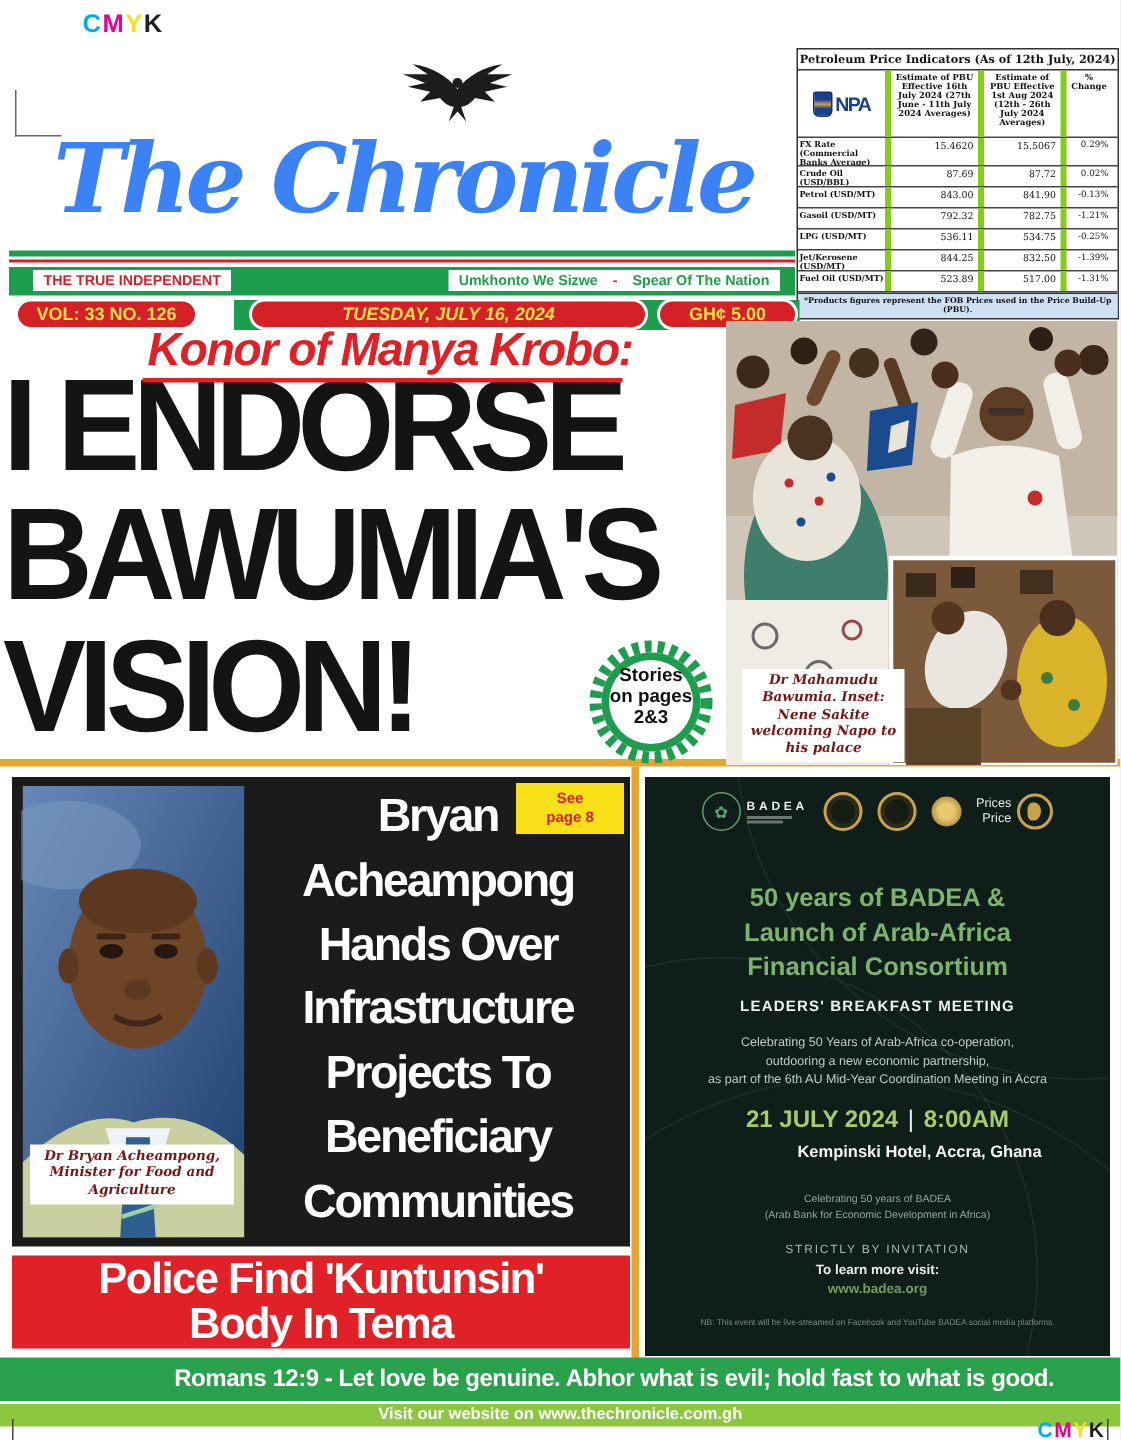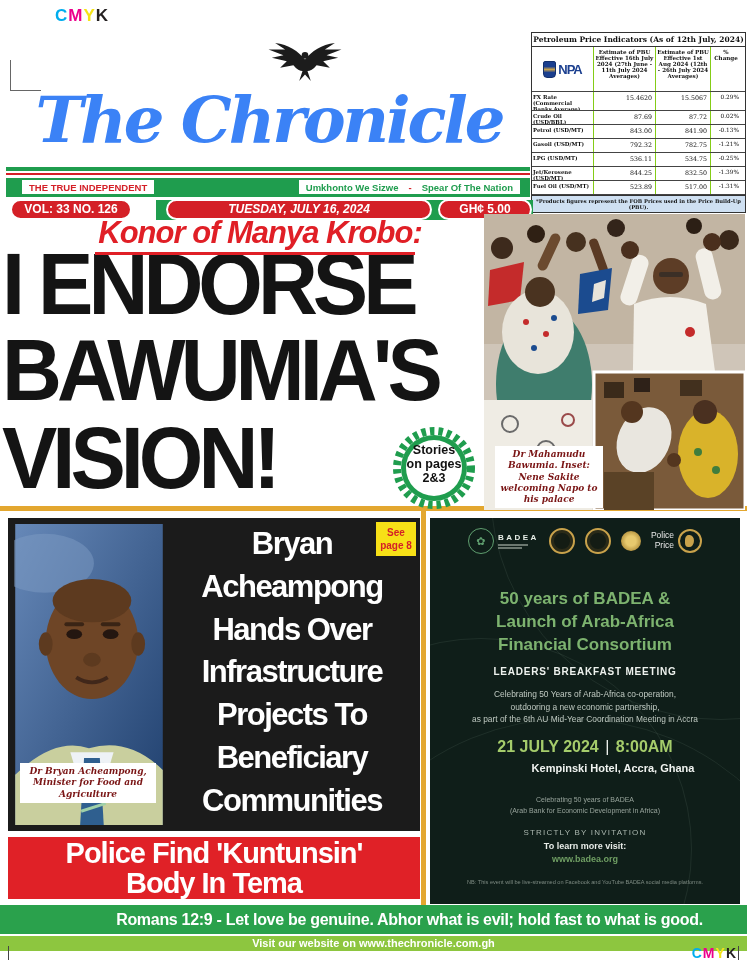--- a/index.html
+++ b/index.html
@@ -14,21 +14,21 @@
   .cmyk-bot{right:10px;top:945px;font-size:14px;}
   .crop-tl{left:10px;top:60px;width:30px;height:30px;border-left:1px solid #666;border-bottom:1px solid #666;}
   .tick{width:1px;height:14px;background:#444;top:946px;}
 
   
   .pet{left:531px;top:32px;width:213px;background:#fff;border:1px solid #333;
        font-family:"DejaVu Serif",serif;color:#111;}
   .pet-title{border-bottom:1px solid #333;font-size:7.5px;font-weight:bold;text-align:center;padding:2px 1px;}
   .pet-row{display:flex;border-bottom:1px solid #444;}
   .pet-row:last-child{border-bottom:none;}
-  .pc{border-right:1px solid #84cc16;box-sizing:border-box;overflow:hidden;}
+  .pc{border-right:4px solid #84cc16;box-sizing:border-box;overflow:hidden;}
   .pc:last-child{border-right:none;}
   .pc-label{width:62px;font-size:5.4px;font-weight:bold;padding:2px 1px;}
   .pc-v1{width:62px;font-size:6.3px;text-align:right;padding:2px 3px 0 0;}
   .pc-v2{width:55px;font-size:6.3px;text-align:right;padding:2px 3px 0 0;}
   .pc-ch{width:30px;font-size:5.8px;text-align:right;padding:2px 2px 0 0;}
   .pet-head{height:44px;align-items:stretch;}
   .pet-head .pc{font-size:5.6px;font-weight:bold;text-align:center;padding:2px 1px;}
   .npa-cell{display:flex;align-items:center;justify-content:center;gap:2px;}
   .npa-shield{width:11px;height:15px;background:linear-gradient(180deg,#1b3f8f 30%,#c9a24b 50%,#1b3f8f 70%);
       border:1px solid #13306e;border-radius:2px 2px 4px 4px;}
@@ -45,21 +45,21 @@
 
   
   .banner{left:6px;top:178px;width:524px;height:19px;background:#1f9d4e;}
   .b-box{position:absolute;top:2px;background:#fff;font-weight:bold;font-size:9.5px;
          padding:1.5px 7px;white-space:nowrap;}
   .b-ind{left:16px;color:#d42027;}
   .b-motto{right:10px;color:#1f9d4e;}
   .b-motto .sep{color:#d42027;padding:0 10px;}
   .strip-green{left:156px;top:200px;width:377px;height:20px;background:#1f9d4e;}
   .pill{position:absolute;top:199px;height:17px;background:#d42027;border:2px solid #fff;
-        border-radius:11px;color:#ffffff;font-weight:bold;font-size:12px;line-height:17px;
+        border-radius:11px;color:#fde047;font-weight:bold;font-size:12px;line-height:17px;
         text-align:center;white-space:nowrap;}
   .pill-vol{left:10px;width:118px;}
   .pill-date{left:166px;width:262px;font-style:italic;}
   .pill-price{left:438px;width:90px;}
 
   
   .kicker{left:30px;top:215px;width:460px;text-align:center;color:#e01f26;
           font-weight:bold;font-style:italic;font-size:31px;letter-spacing:-1px;z-index:5;}
   .kicker-rule{left:95px;top:252px;width:320px;height:3px;background:#e01f26;z-index:5;}
   .hline{left:2px;width:560px;font-weight:bold;color:#141414;font-size:83px;letter-spacing:-5px;
@@ -77,21 +77,21 @@
 
   .gold-h{left:0;top:506px;width:747px;height:5px;background:#e3a72f;}
   .gold-v{left:421px;top:511px;width:5px;height:395px;background:#e3a72f;}
 
   
   .lstory{left:8px;top:518px;width:412px;height:313px;background:#1b1b1b;overflow:hidden;}
   .lphoto{position:absolute;left:6px;top:6px;}
   .lhead{position:absolute;left:158px;top:5px;width:252px;text-align:center;color:#fff;
          font-weight:bold;font-size:31px;letter-spacing:-1.5px;line-height:1.38;}
   .seetag{position:absolute;right:4px;top:4px;width:40px;background:#f7e017;color:#d42027;
-          font-weight:bold;font-size:10px;text-align:center;line-height:1.3;padding:4px 0;z-index:3;}
+          font-weight:bold;font-size:10px;text-align:center;line-height:1.3;padding:4px 16px;z-index:3;}
   .lcaption{position:absolute;left:12px;top:245px;width:132px;background:#fff;padding:3px 2px;
     font-family:"DejaVu Serif",serif;font-style:italic;font-weight:bold;font-size:9px;
     color:#7a1515;text-align:center;line-height:1.25;}
 
   .police{left:8px;top:837px;width:412px;height:62px;background:#e02127;color:#fff;
           font-weight:bold;font-size:29px;text-align:center;line-height:1.05;
           display:flex;flex-direction:column;justify-content:center;letter-spacing:-1px;}
 
   
   .panel{left:430px;top:518px;width:310px;height:386px;background:#0f1e19;overflow:hidden;color:#cfd8d0;}
@@ -344,21 +344,21 @@
           <div class="lg-name">BADEA</div>
           <div class="lg-bars"></div>
           <div class="lg-bars" style="width:24px;"></div>
         </div>
       </div>
       <div class="coin"></div>
       <div class="coin"></div>
       <div class="crest"></div>
       <div class="lg-au">
         <div class="au-text">
-          <div>Police</div>
+          <div>Prices</div>
           <div>Price</div>
         </div>
         <div class="au-globe"></div>
       </div>
     </div>
     <div class="p-abs p-title">
       <div>50 years of BADEA &amp;</div>
       <div>Launch of Arab-Africa</div>
       <div>Financial Consortium</div>
     </div>

